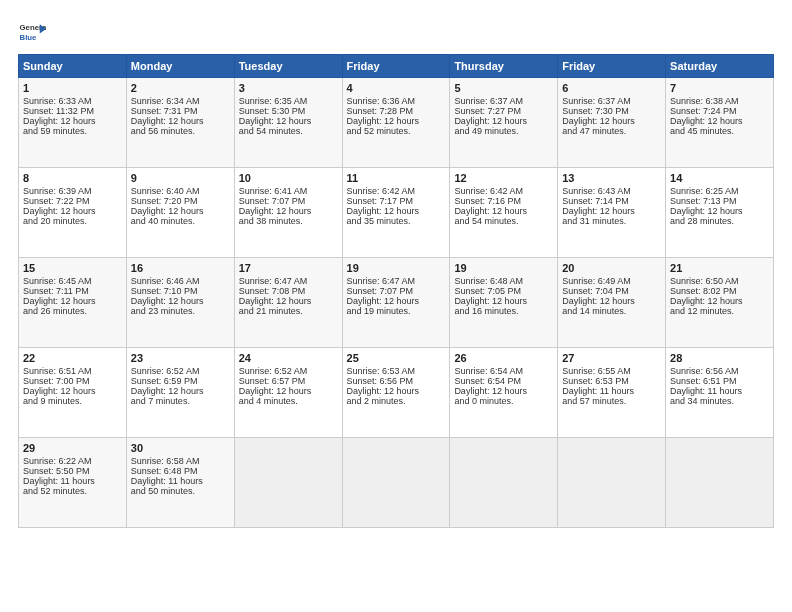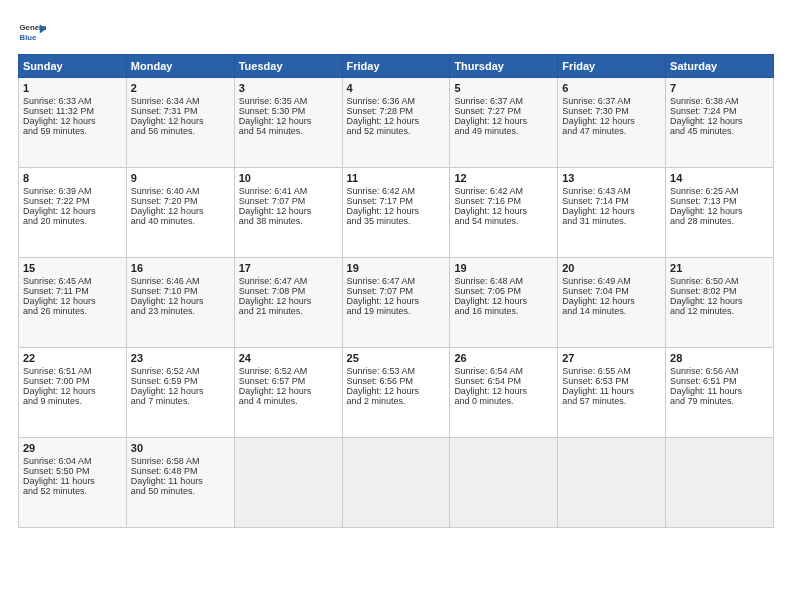--- a/index.html
+++ b/index.html
@@ -311,27 +311,27 @@
             <div>Sunrise: 6:55 AM</div>
             <div>Sunset: 6:53 PM</div>
             <div>Daylight: 11 hours</div>
             <div>and 57 minutes.</div>
           </td>
           <td>
             <span class="day-num">28</span>
             <div>Sunrise: 6:56 AM</div>
             <div>Sunset: 6:51 PM</div>
             <div>Daylight: 11 hours</div>
-            <div>and 79 minutes.</div>
+            <div>and 34 minutes.</div>
           </td>
         </tr>
         <tr>
           <td>
             <span class="day-num">29</span>
-            <div>Sunrise: 6:04 AM</div>
+            <div>Sunrise: 6:22 AM</div>
             <div>Sunset: 5:50 PM</div>
             <div>Daylight: 11 hours</div>
             <div>and 52 minutes.</div>
           </td>
           <td>
             <span class="day-num">30</span>
             <div>Sunrise: 6:58 AM</div>
             <div>Sunset: 6:48 PM</div>
             <div>Daylight: 11 hours</div>
             <div>and 50 minutes.</div>

